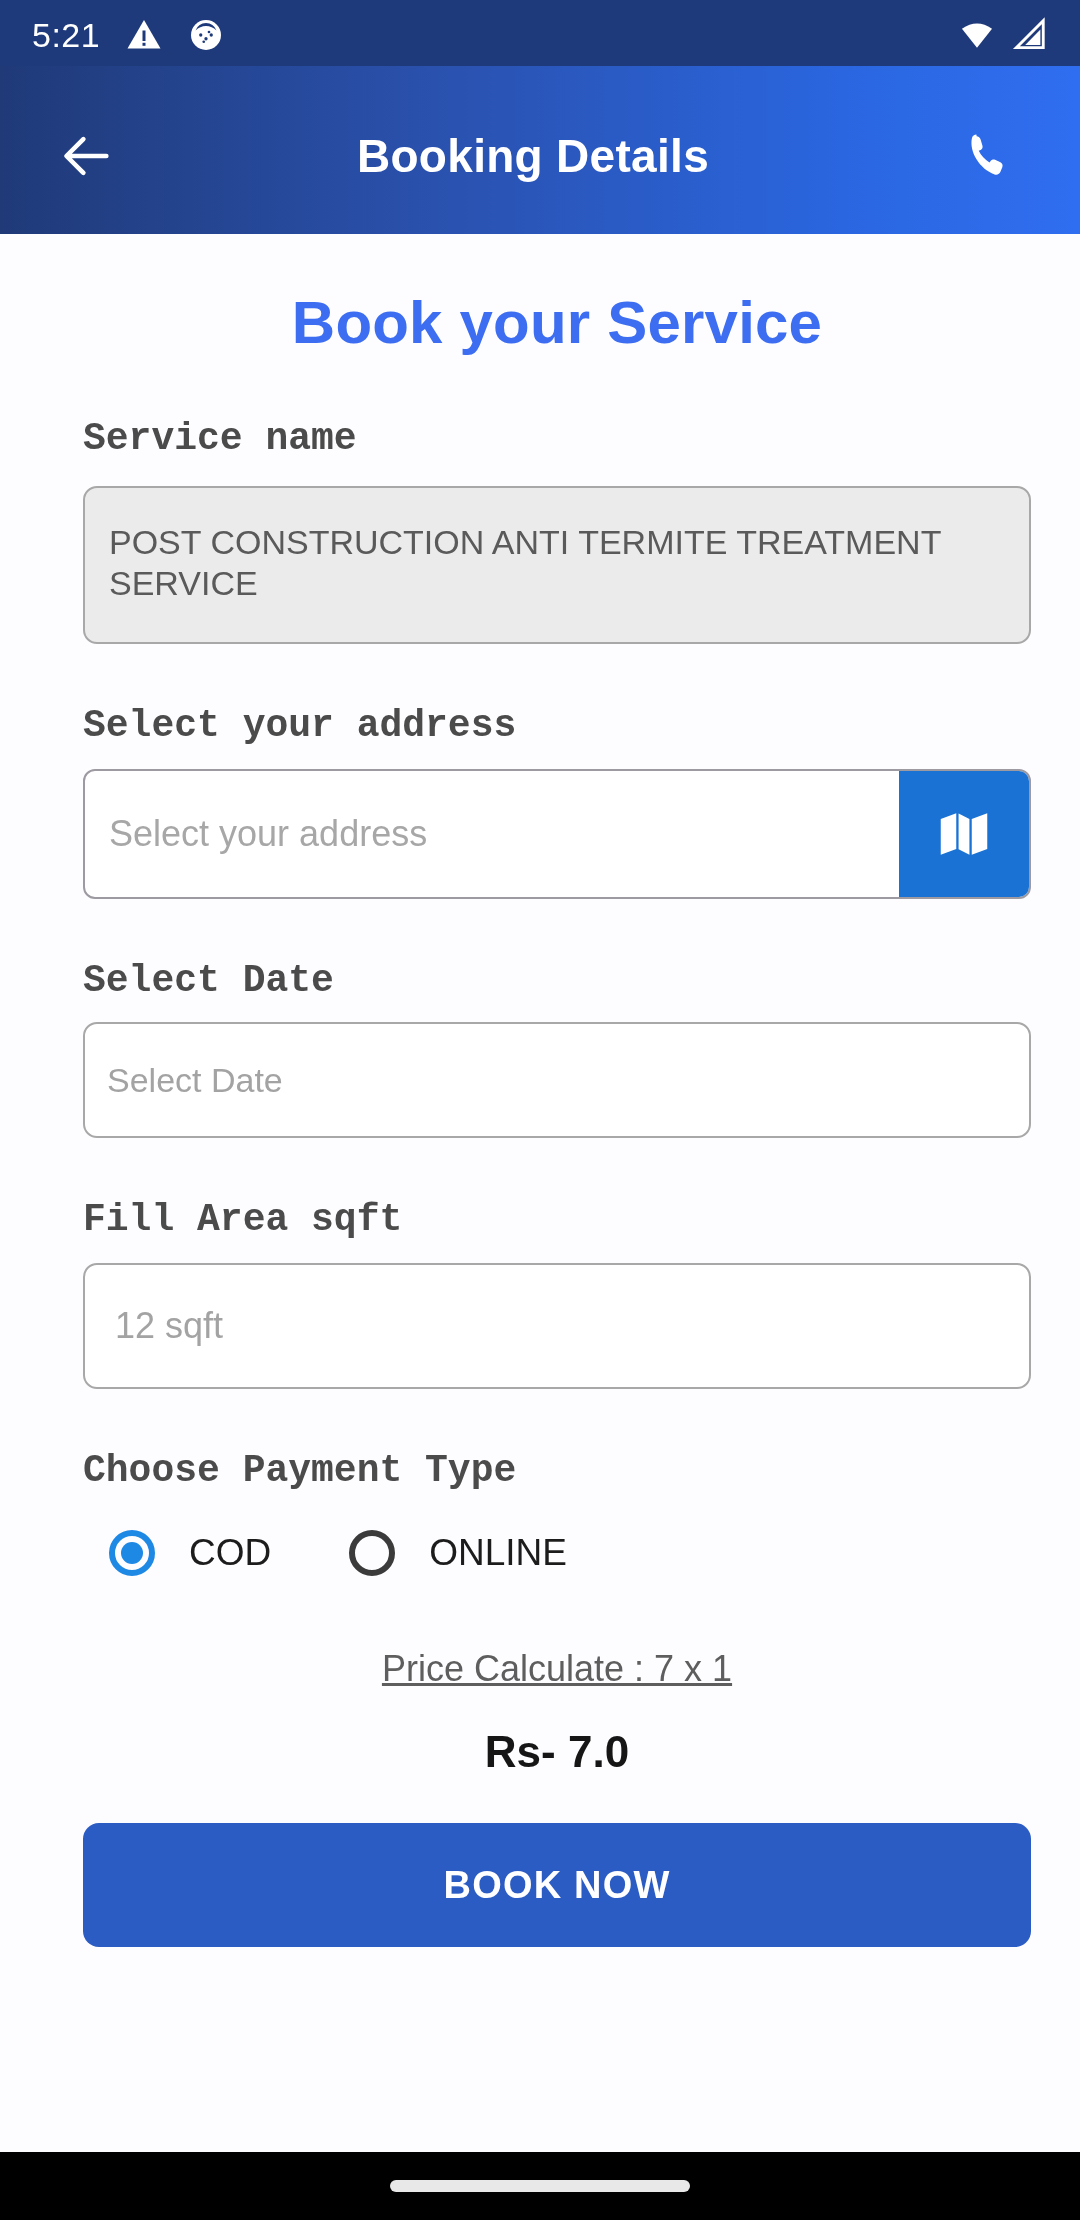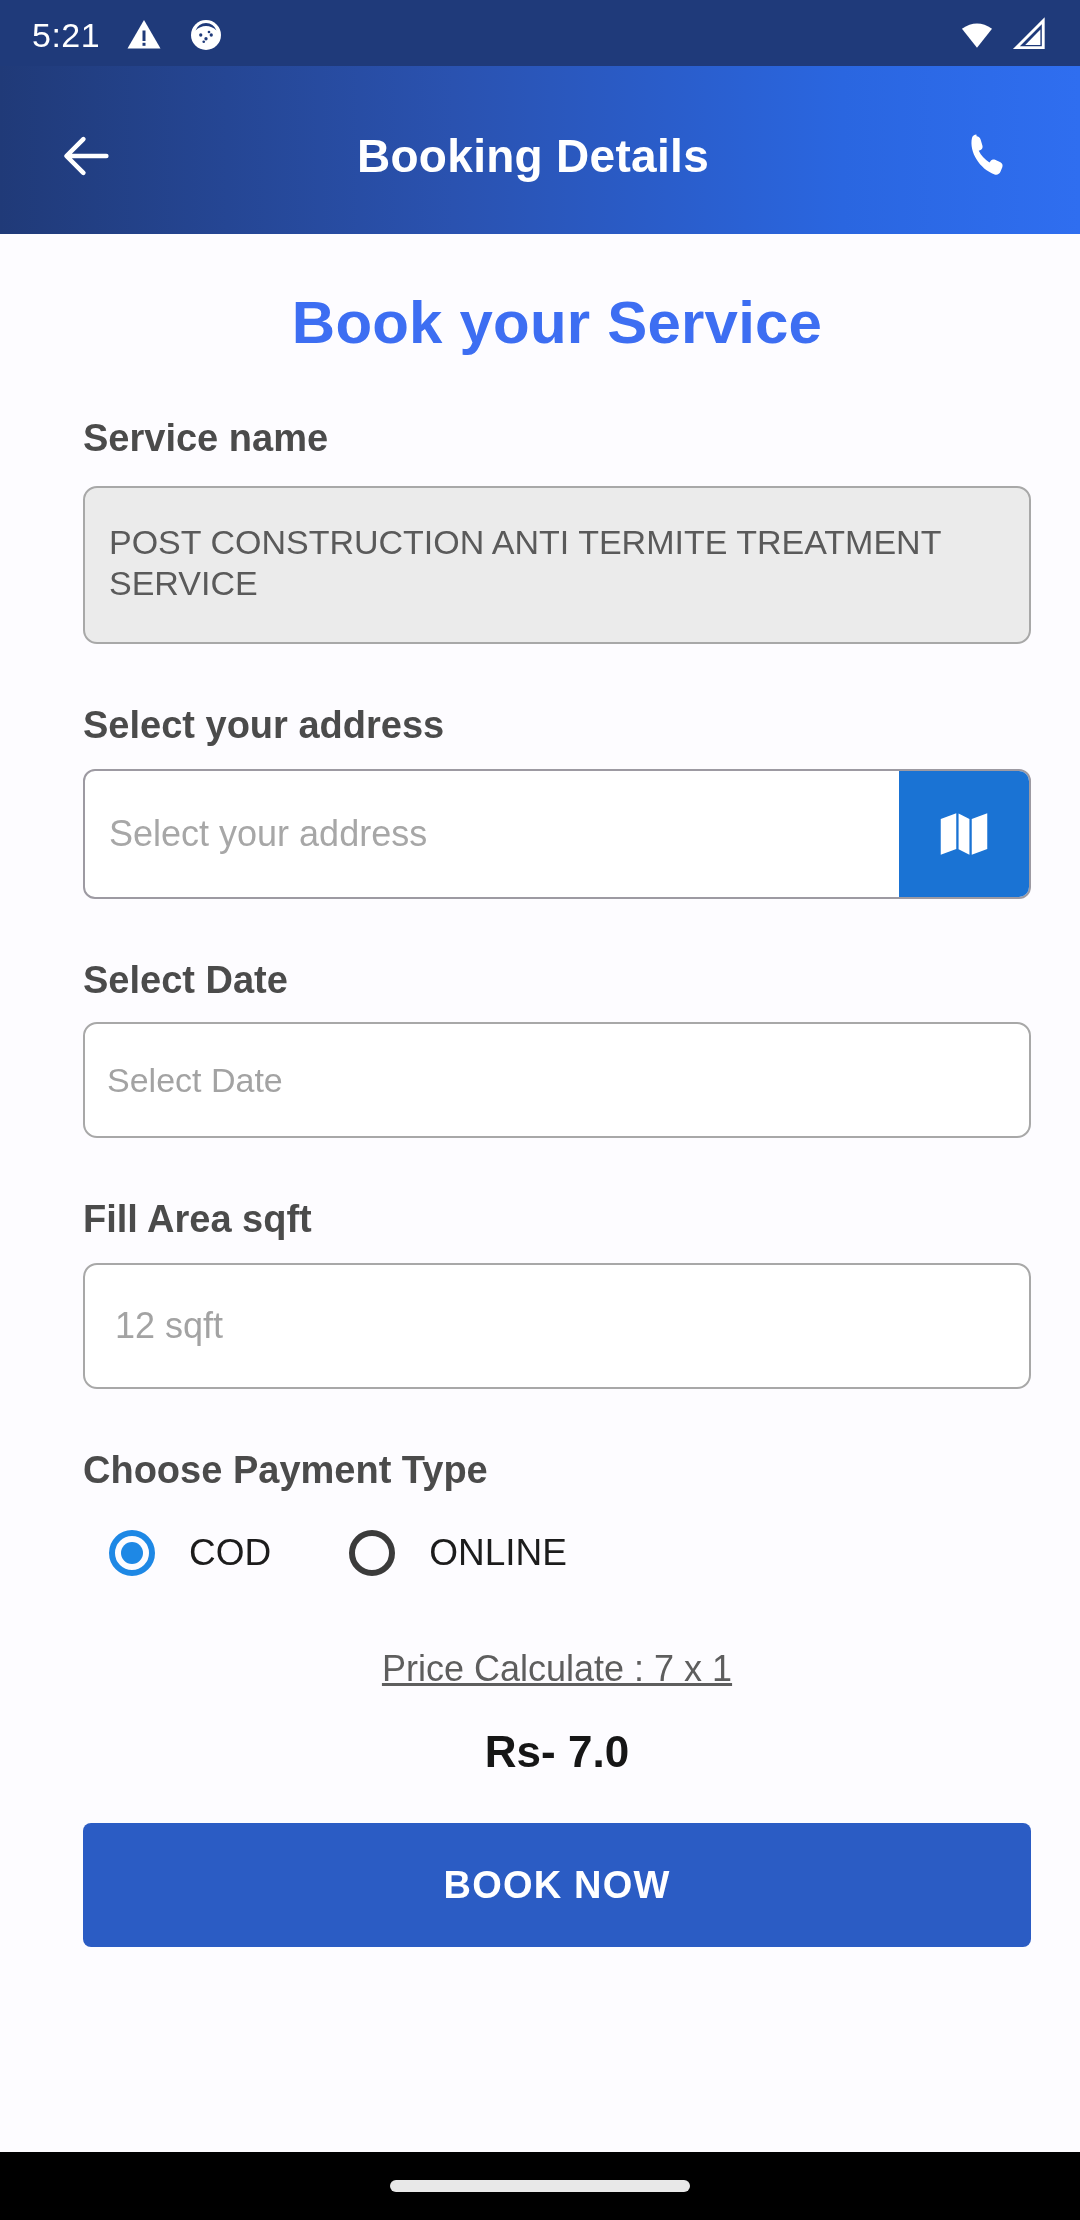--- a/index.html
+++ b/index.html
@@ -103,20 +103,21 @@
     font-size: 60px;
     font-weight: bold;
     letter-spacing: 0.2px;
   }
   .field-label {
     color: #4b4b4b;
     font-size: 38px;
     font-weight: bold;
     margin-top: 60px;
     margin-bottom: 22px;
+    font-family: Liberation Mono, monospace;
   }
   .readonly-box {
     background: #ebebeb;
     border: 2px solid #a8a8a8;
     border-radius: 14px;
     padding: 34px 24px 36px 24px;
     color: #5a5a5a;
     font-size: 34px;
     line-height: 1.22;
     box-sizing: border-box;
@@ -220,21 +221,21 @@
     text-align: center;
     color: #161616;
     font-size: 44px;
     font-weight: bold;
     margin-top: 37px;
   }
   .book-btn {
     margin-top: 46px;
     height: 124px;
     background: #2b5cc4;
-    border-radius: 8px;
+    border-radius: 16px;
     display: flex;
     align-items: center;
     justify-content: center;
     color: #ffffff;
     font-size: 38px;
     font-weight: bold;
     letter-spacing: 1.2px;
   }
 
   

